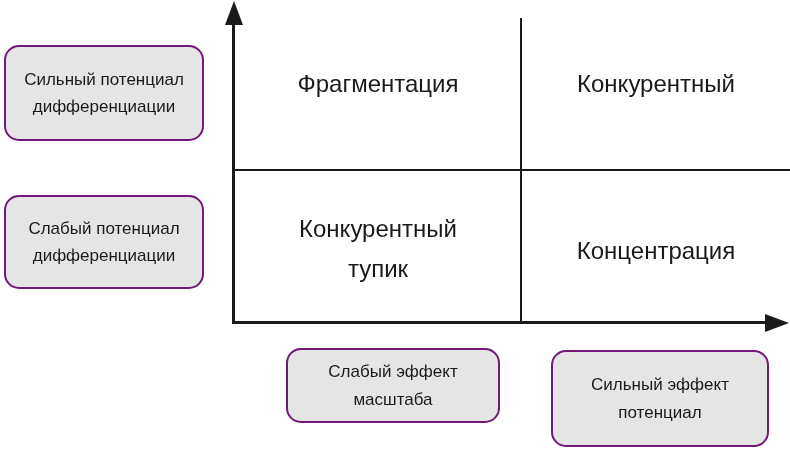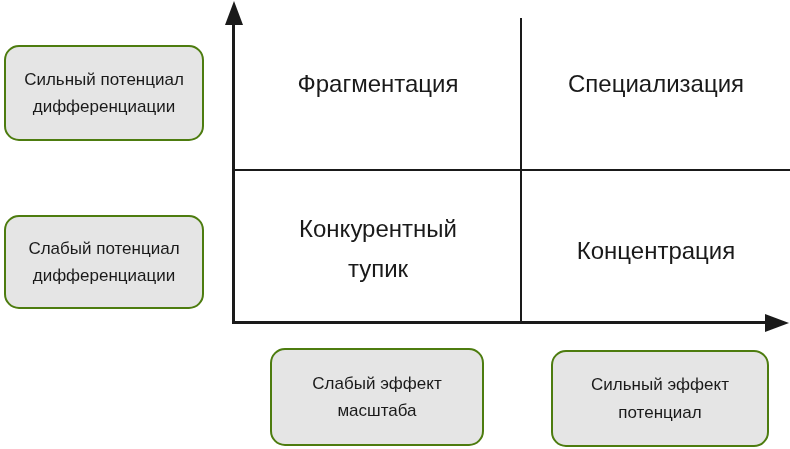--- a/index.html
+++ b/index.html
@@ -32,33 +32,33 @@
   .arrow-right {
     left: 765px; top: 314px;
     border-top: 9px solid transparent;
     border-bottom: 9px solid transparent;
     border-left: 24px solid #1a1a1a;
   }
   
   .pill {
     position: absolute;
     background: #e5e5e5;
-    border: 2px solid #4d7c0f;
+    border: 2px solid #701a75;
     border-radius: 15px;
     display: flex;
     align-items: center;
     justify-content: center;
     text-align: center;
     font-size: 17px;
     line-height: 1.6;
     padding: 6px 14px;
   }
   .pill-strong-diff { left: 4px;   top: 45px;  width: 200px; height: 96px; }
-  .pill-weak-diff   { left: 4px;   top: 195px; width: 200px; height: 94px; margin-top: 20px; }
-  .pill-weak-scale  { left: 270px; top: 348px; width: 214px; height: 98px; }
+  .pill-weak-diff   { left: 4px;   top: 195px; width: 200px; height: 94px; }
+  .pill-weak-scale  { left: 286px; top: 348px; width: 214px; height: 75px; }
   .pill-strong-scale{ left: 551px; top: 350px; width: 218px; height: 97px; }
   
   .quad {
     position: absolute;
     transform: translate(-50%, -50%);
     font-size: 24px;
     line-height: 1.65;
     text-align: center;
     white-space: nowrap;
   }
@@ -75,21 +75,21 @@
 
   <div class="line axis-y"></div>
   <div class="arrow arrow-up"></div>
   <div class="line axis-x"></div>
   <div class="arrow arrow-right"></div>
 
   <div class="line divider-v"></div>
   <div class="line divider-h"></div>
 
   <div class="quad quad-top-left">Фрагментация</div>
-  <div class="quad quad-top-right">Специализация</div>
+  <div class="quad quad-top-right">Конкурентный</div>
   <div class="quad quad-wrap quad-bottom-left">Конкурентный тупик</div>
   <div class="quad quad-bottom-right">Концентрация</div>
 
   <div class="pill pill-strong-diff">Сильный потенциал дифференциации</div>
   <div class="pill pill-weak-diff">Слабый потенциал дифференциации</div>
 
   <div class="pill pill-weak-scale">Слабый эффект масштаба</div>
   <div class="pill pill-strong-scale">Сильный эффект потенциал</div>
 
 </div>

